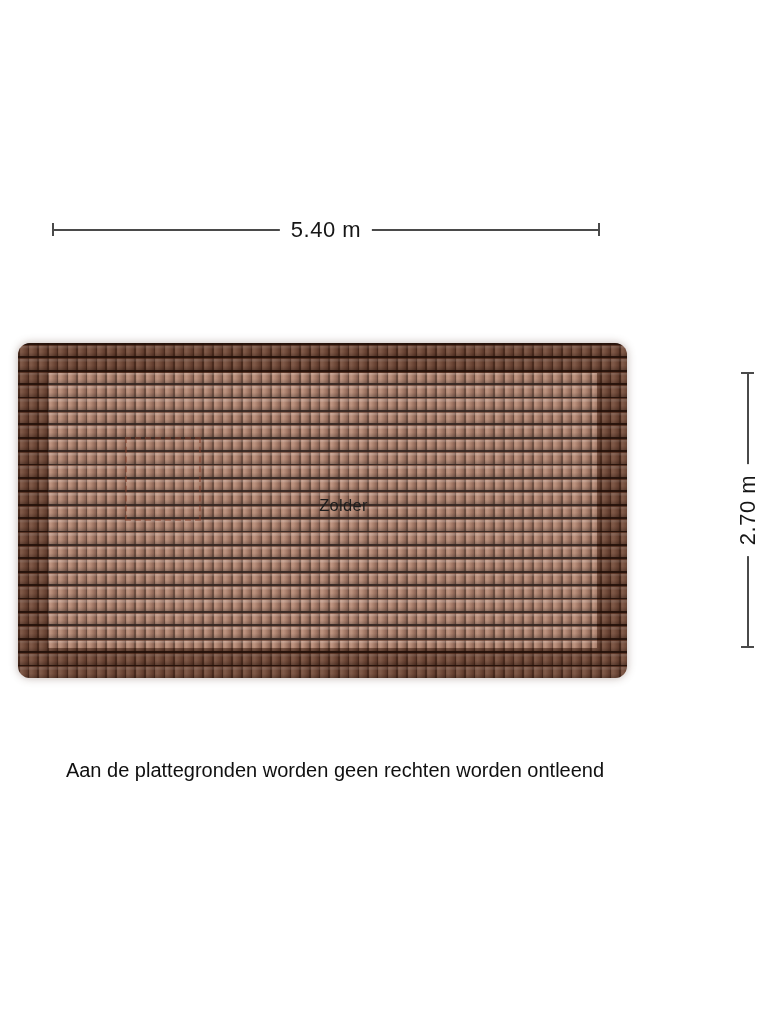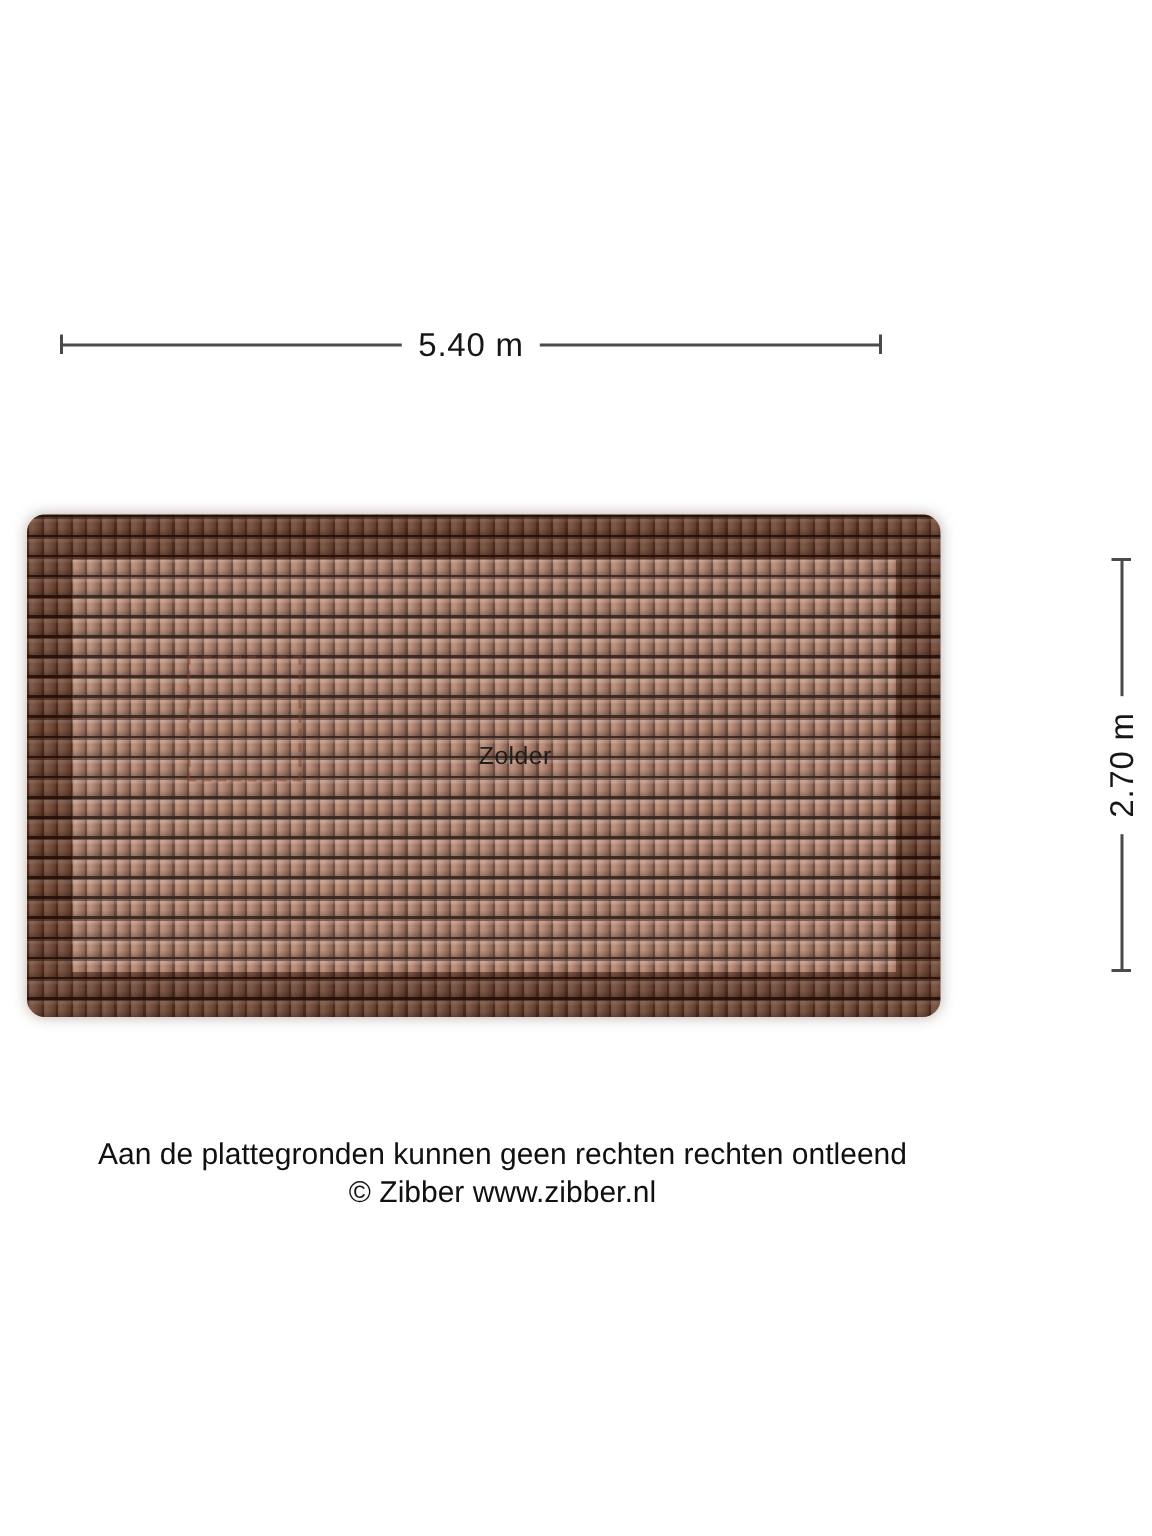--- a/index.html
+++ b/index.html
@@ -28,21 +28,21 @@
     background: #4a4a4a;
   }
   .tick { position: absolute; background: #4a4a4a; }
   .tick-v { width: 2px; height: 13px; top: 0; }
   .tick-left  { left: 0; }
   .tick-right { right: 0; }
   .tick-h { height: 2px; width: 13px; left: 0; }
   .tick-top    { top: 0; }
   .tick-bottom { bottom: 0; }
 
-  .dim-h { left: 40px; top: 223px; width: 548px; height: 13px; }
+  .dim-h { left: 52px; top: 223px; width: 548px; height: 13px; }
   .dim-v { left: 741px; top: 372px; width: 13px; height: 276px; }
 
   .dim-label {
     position: absolute; left: 50%; top: 50%;
     transform: translate(-50%, -50%);
     background: #ffffff;
     padding: 0 11px;
     font-size: 22px;
     letter-spacing: 0.5px;
     white-space: nowrap;
@@ -135,17 +135,16 @@
   </div>
 
   <div class="dim dim-v">
     <span class="tick tick-h tick-top"></span>
     <span class="dimline-v"></span>
     <span class="tick tick-h tick-bottom"></span>
     <span class="dim-label rotated">2.70 m</span>
   </div>
 
   <div class="footer">
-    <div>Aan de plattegronden kunnen geen rechten rechten ontleend</div>
-    <div>© Zibber www.zibber.nl</div>
+    <div>Aan de plattegronden worden geen rechten worden ontleend</div>
   </div>
 
 </div>
 
 </body></html>

